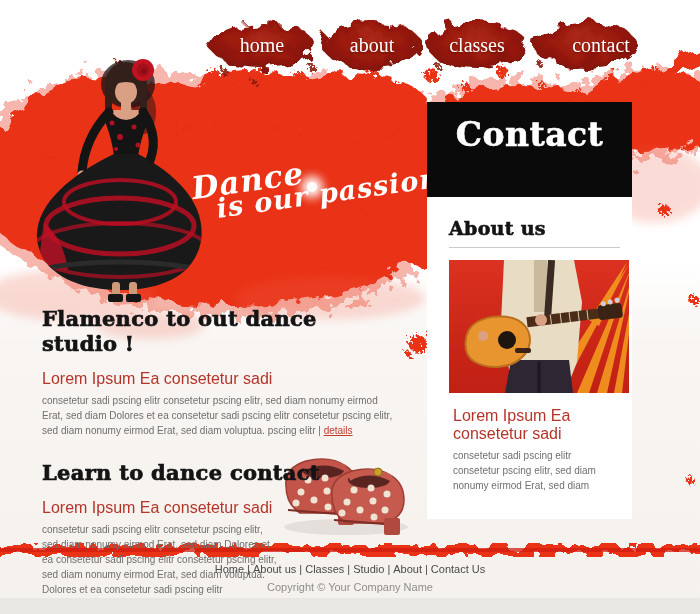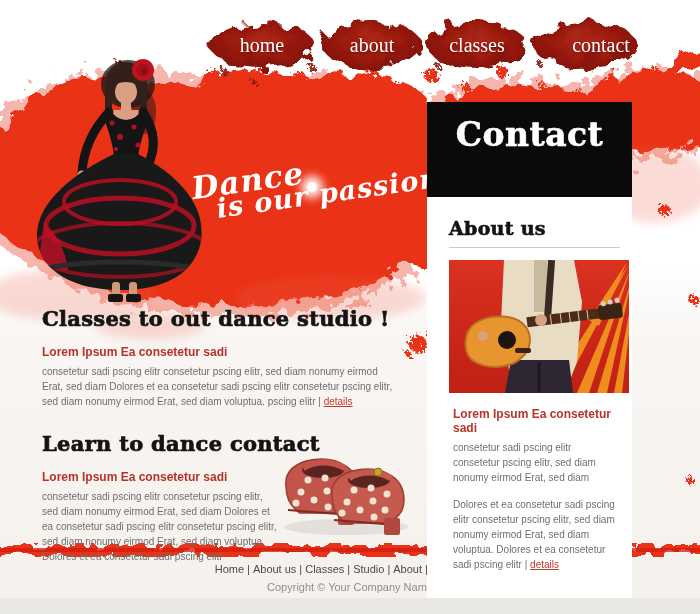--- a/index.html
+++ b/index.html
@@ -33,21 +33,21 @@
   .brand{background:#0a0a0a;height:95px;text-align:center;color:#fff;
          font-family:"DejaVu Serif",serif;}
   .brand .title{font-size:33px;font-weight:bold;padding-top:13px;letter-spacing:.5px;
                 -webkit-text-stroke:.6px #fff;}
   .brand .subtitle{font-size:20px;margin-top:-4px;letter-spacing:.5px;}
   .side-head{font-family:"DejaVu Serif",serif;font-weight:bold;font-size:19px;color:#141414;
              letter-spacing:.3px;-webkit-text-stroke:.6px #141414;margin:20px 0 8px 22px;}
   .side-rule{height:1px;background:#cfcac5;margin:0 12px 12px 22px;}
   .guitar-wrap{margin-left:22px;width:180px;height:133px;overflow:hidden;}
   .side-text{padding:14px 16px 0 26px;}
-  .sub-red{color:#b5342a;font-weight:bold;font-size:12px;margin:0 0 5px 0;}
+  .sub-red{color:#b5342a;font-weight:normal;font-size:16px;margin:0 0 5px 0;}
   .body-txt{color:#6f6f6f;font-size:10px;line-height:1.5;margin:0 0 12px 0;}
   .details-link{color:#c0392b;text-decoration:underline;cursor:pointer;}
   .sep{color:#6f6f6f;}
 
   
   .main-col{position:absolute;left:42px;top:306px;width:356px;z-index:3;}
   .big-head{font-family:"DejaVu Serif",serif;font-weight:bold;font-size:21px;color:#141414;
             letter-spacing:.3px;-webkit-text-stroke:.7px #141414;margin:0 0 14px 0;}
   .sec1 .body-txt{width:356px;}
   .sec2{margin-top:22px;}
@@ -284,27 +284,26 @@
         <circle cx="58" cy="80" r="9" fill="#1e1410"></circle>
         <rect x="66" y="88" width="16" height="5" rx="2" fill="#3a2315"></rect>
 
         <circle cx="92" cy="60" r="6" fill="#d9a083"></circle>
         <circle cx="34" cy="76" r="5" fill="#d9a083"></circle>
       </svg>
     </div>
     <div class="side-text">
       <p class="sub-red">Lorem Ipsum Ea consetetur sadi</p>
       <p class="body-txt">consetetur sadi pscing elitr consetetur pscing elitr, sed diam nonumy eirmod Erat, sed diam</p>
-      <p class="body-txt"><span>Dolores et ea consetetur sadi pscing elitr consetetur pscing elitr, sed diam nonumy eirmod Erat, sed diam voluptua. Dolores et ea consetetur sadi pscing elitr</span> <span class="sep">|</span> <a class="details-link">details</a></p>
     </div>
   </div>
 
   <div class="main-col">
     <div class="sec1">
-      <h2 class="big-head">Classes to out dance studio !</h2>
+      <h2 class="big-head">Flamenco to out dance studio !</h2>
       <p class="sub-red">Lorem Ipsum Ea consetetur sadi</p>
       <p class="body-txt"><span>consetetur sadi pscing elitr consetetur pscing elitr, sed diam nonumy eirmod Erat, sed diam Dolores et ea consetetur sadi pscing elitr consetetur pscing elitr, sed diam nonumy eirmod Erat, sed diam voluptua. pscing elitr</span> <span class="sep">|</span> <a class="details-link">details</a></p>
     </div>
     <div class="sec2">
       <h2 class="big-head">Learn to dance contact</h2>
       <p class="sub-red">Lorem Ipsum Ea consetetur sadi</p>
       <p class="body-txt"><span>consetetur sadi pscing elitr consetetur pscing elitr, sed diam nonumy eirmod Erat, sed diam Dolores et ea consetetur sadi pscing elitr consetetur pscing elitr, sed diam nonumy eirmod Erat, sed diam voluptua. Dolores et ea consetetur sadi pscing elitr</span>  </p>
     </div>
   </div>
 

